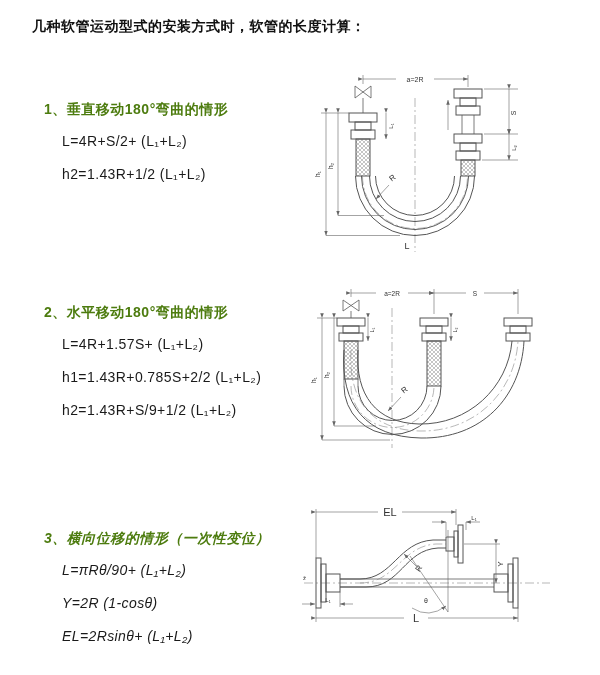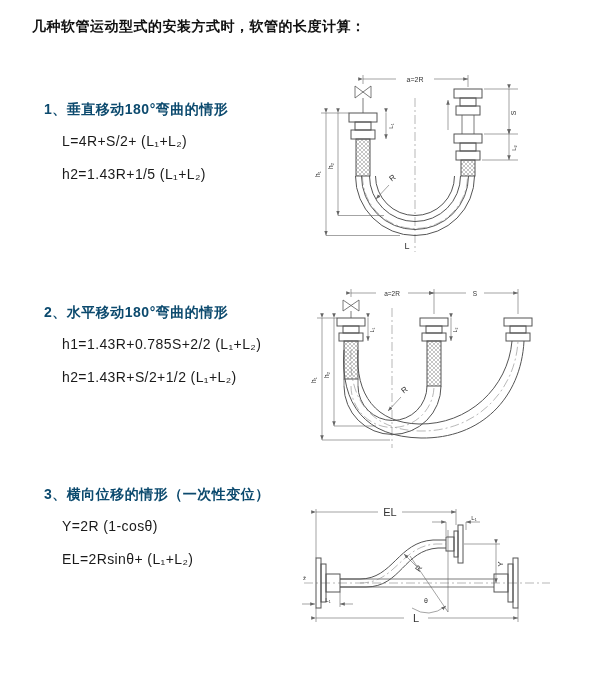--- a/index.html
+++ b/index.html
@@ -5,25 +5,25 @@
   html,body{margin:0;padding:0;background:#fff;}
   #page{
     position:relative;width:600px;height:675px;background:#ffffff;
     font-family:"Liberation Sans","DejaVu Sans",sans-serif;color:#1a1a1a;overflow:hidden;
   }
   .title{
     position:absolute;left:32px;top:18px;font-size:14px;font-weight:700;
     letter-spacing:0.5px;color:#111;
   }
   .section{position:absolute;left:44px;}
-  .sec-head{font-size:14px;font-weight:700;color:#0c4a6e;letter-spacing:0.5px;margin:0 0 14px 0;}
+  .sec-head{font-size:14px;font-weight:700;color:#4d7c0f;letter-spacing:0.5px;margin:0 0 14px 0;}
   .formula{font-size:14px;font-weight:400;color:#1a1a1a;margin:0 0 17px 18px;letter-spacing:0.4px;}
   #sec1{top:101px;}
   #sec2{top:304px;}
-  #sec3{top:486px;}
+  #sec3{top:530px;font-style:italic;}
   .diagram{position:absolute;}
   #diag1{left:308px;top:66px;}
   #diag2{left:306px;top:280px;}
   #diag3{left:298px;top:500px;}
   svg text{font-family:"Liberation Sans","DejaVu Sans",sans-serif;fill:#333;}
   .geo{stroke:#555;stroke-width:1;fill:none;}
   .geoThin{stroke:#5a5a5a;stroke-width:0.8;fill:none;}
   .dim{stroke:#666;stroke-width:0.6;fill:none;}
   .cl{stroke:#888;stroke-width:0.6;fill:none;stroke-dasharray:9 3 2 3;}
   .hatchRect{stroke:#555;stroke-width:1;}
@@ -31,31 +31,33 @@
 </head>
 <body>
 
 <div id="page">
 
   <div class="title">几种软管运动型式的安装方式时，软管的长度计算：</div>
 
   <div class="section" id="sec1">
     <p class="sec-head">1、垂直移动180°弯曲的情形</p>
     <p class="formula">L=4R+S/2+ (L₁+L₂)</p>
-    <p class="formula">h2=1.43R+1/5 (L₁+L₂)</p>
+    <p class="formula">h2=1.43R+1/2 (L₁+L₂)</p>
   </div>
 
   <div class="section" id="sec2">
     <p class="sec-head">2、水平移动180°弯曲的情形</p>
+    <p class="formula">L=4R+1.57S+ (L₁+L₂)</p>
     <p class="formula">h1=1.43R+0.785S+2/2 (L₁+L₂)</p>
-    <p class="formula">h2=1.43R+S/2+1/2 (L₁+L₂)</p>
+    <p class="formula">h2=1.43R+S/9+1/2 (L₁+L₂)</p>
   </div>
 
   <div class="section" id="sec3">
     <p class="sec-head">3、横向位移的情形（一次性变位）</p>
+    <p class="formula">L=πRθ/90+ (L₁+L₂)</p>
     <p class="formula">Y=2R (1-cosθ)</p>
     <p class="formula">EL=2Rsinθ+ (L₁+L₂)</p>
   </div>
 
   <svg class="diagram" id="diag1" width="260" height="197" viewBox="0 0 260 197">
     <defs>
       <marker id="ar1" markerWidth="9" markerHeight="7" refX="8" refY="3" orient="auto">
         <path d="M0,0 L8,3 L0,6 z" fill="#666"></path>
       </marker>
       <pattern id="hatch1" patternUnits="userSpaceOnUse" width="4" height="4">

